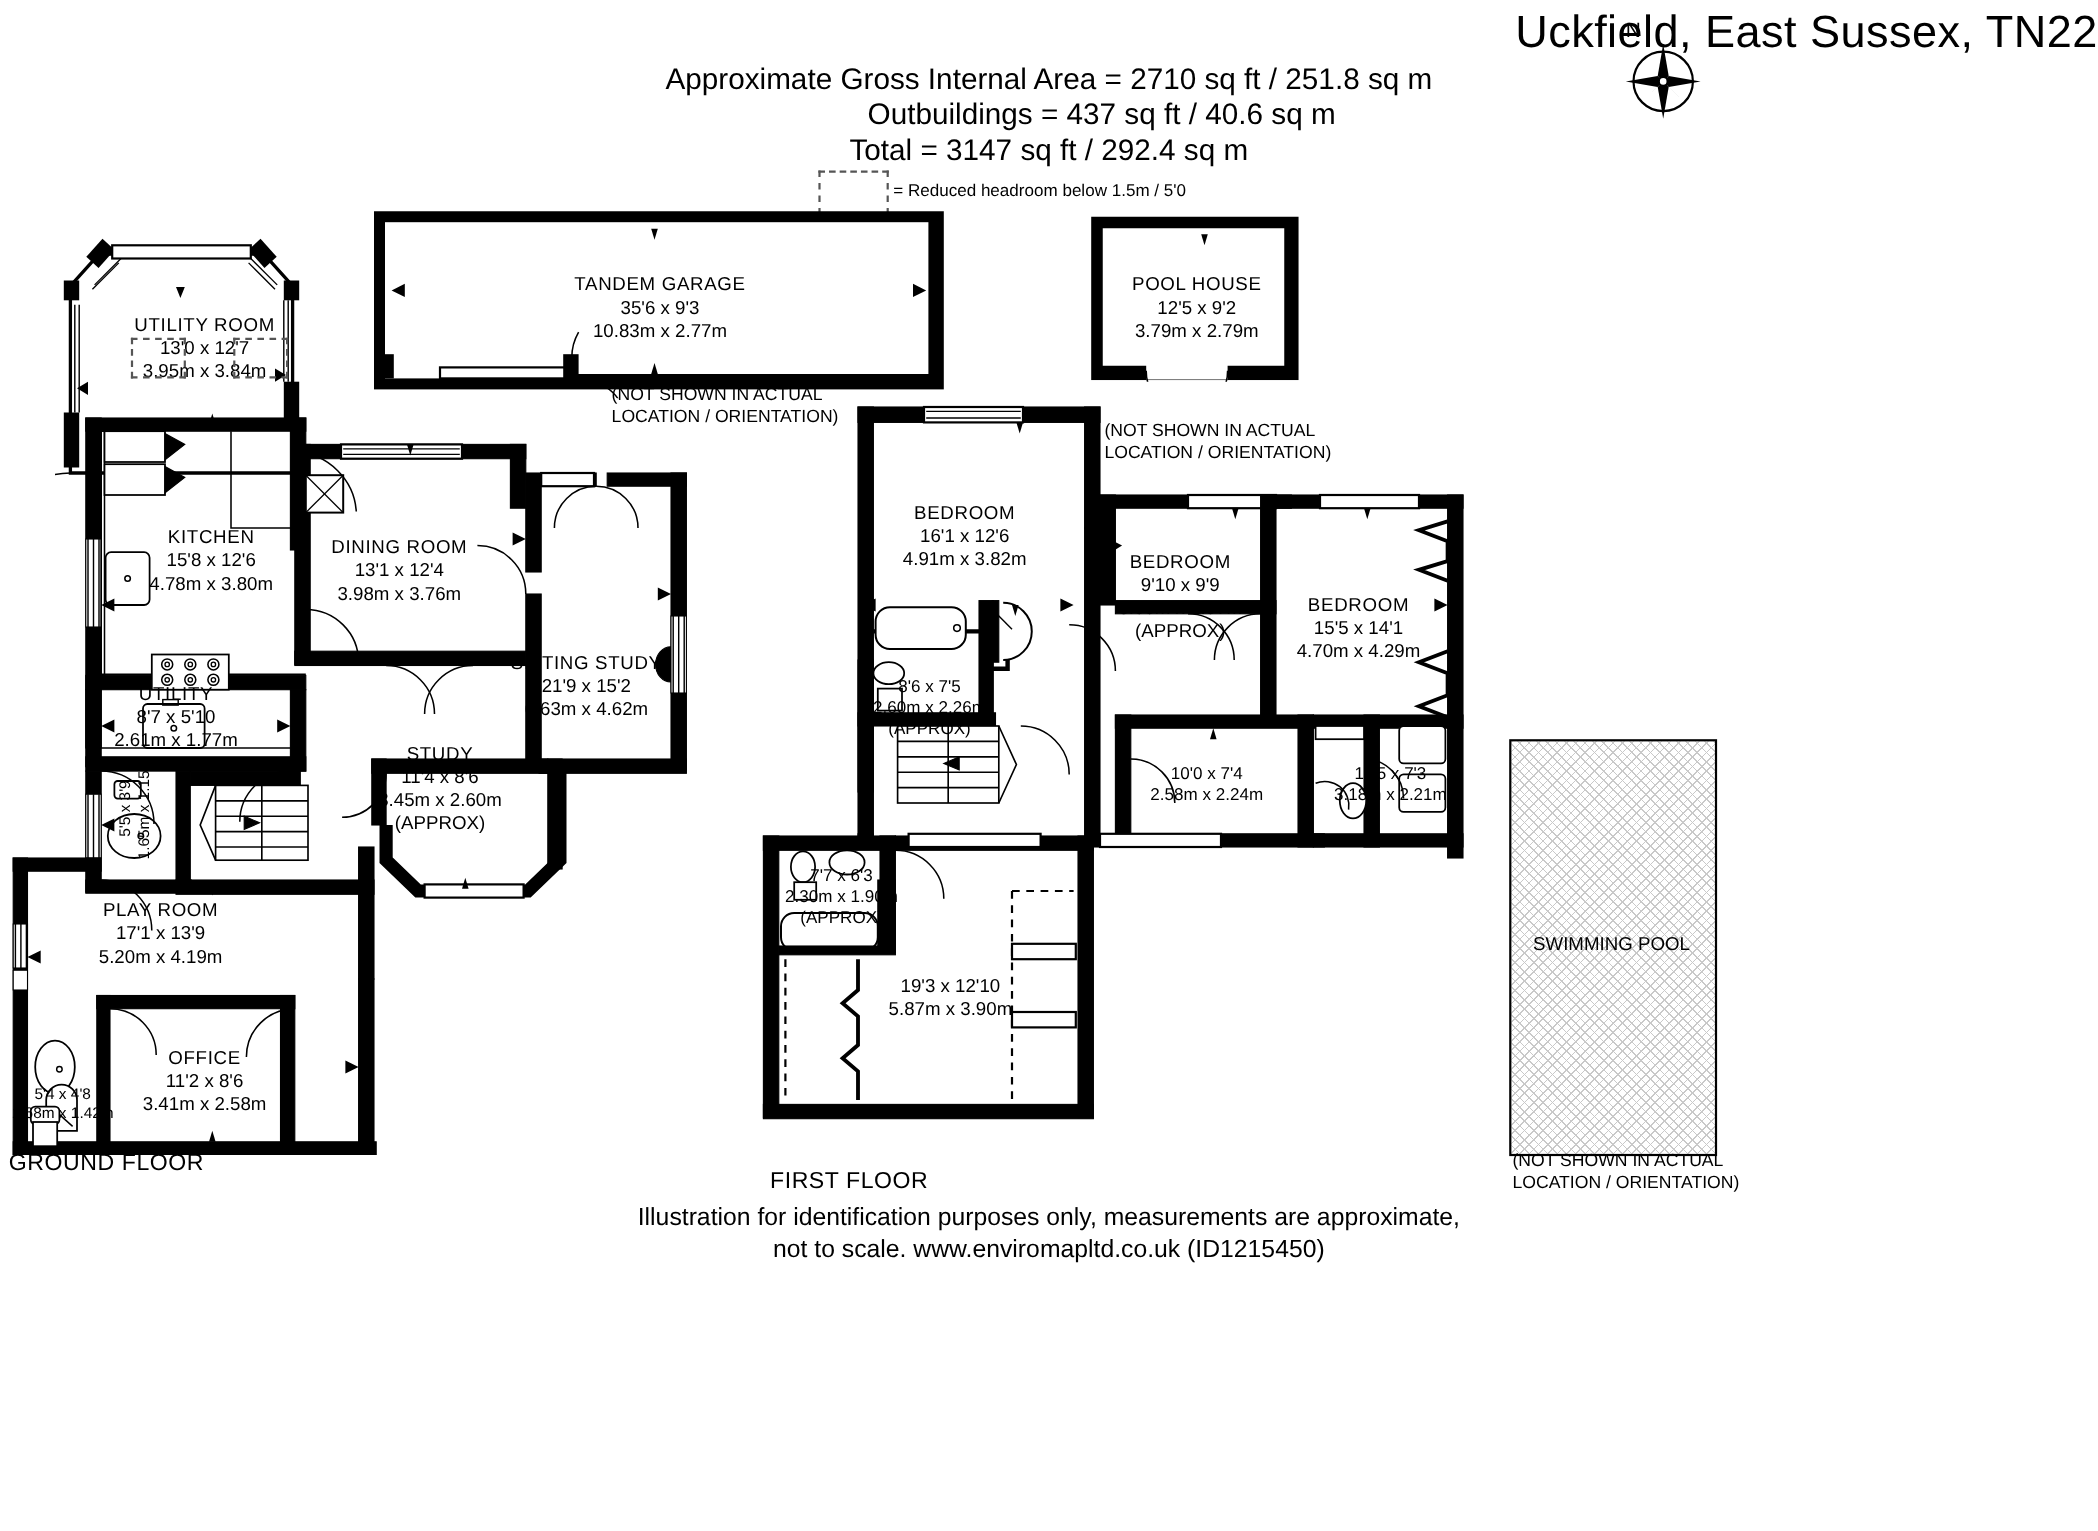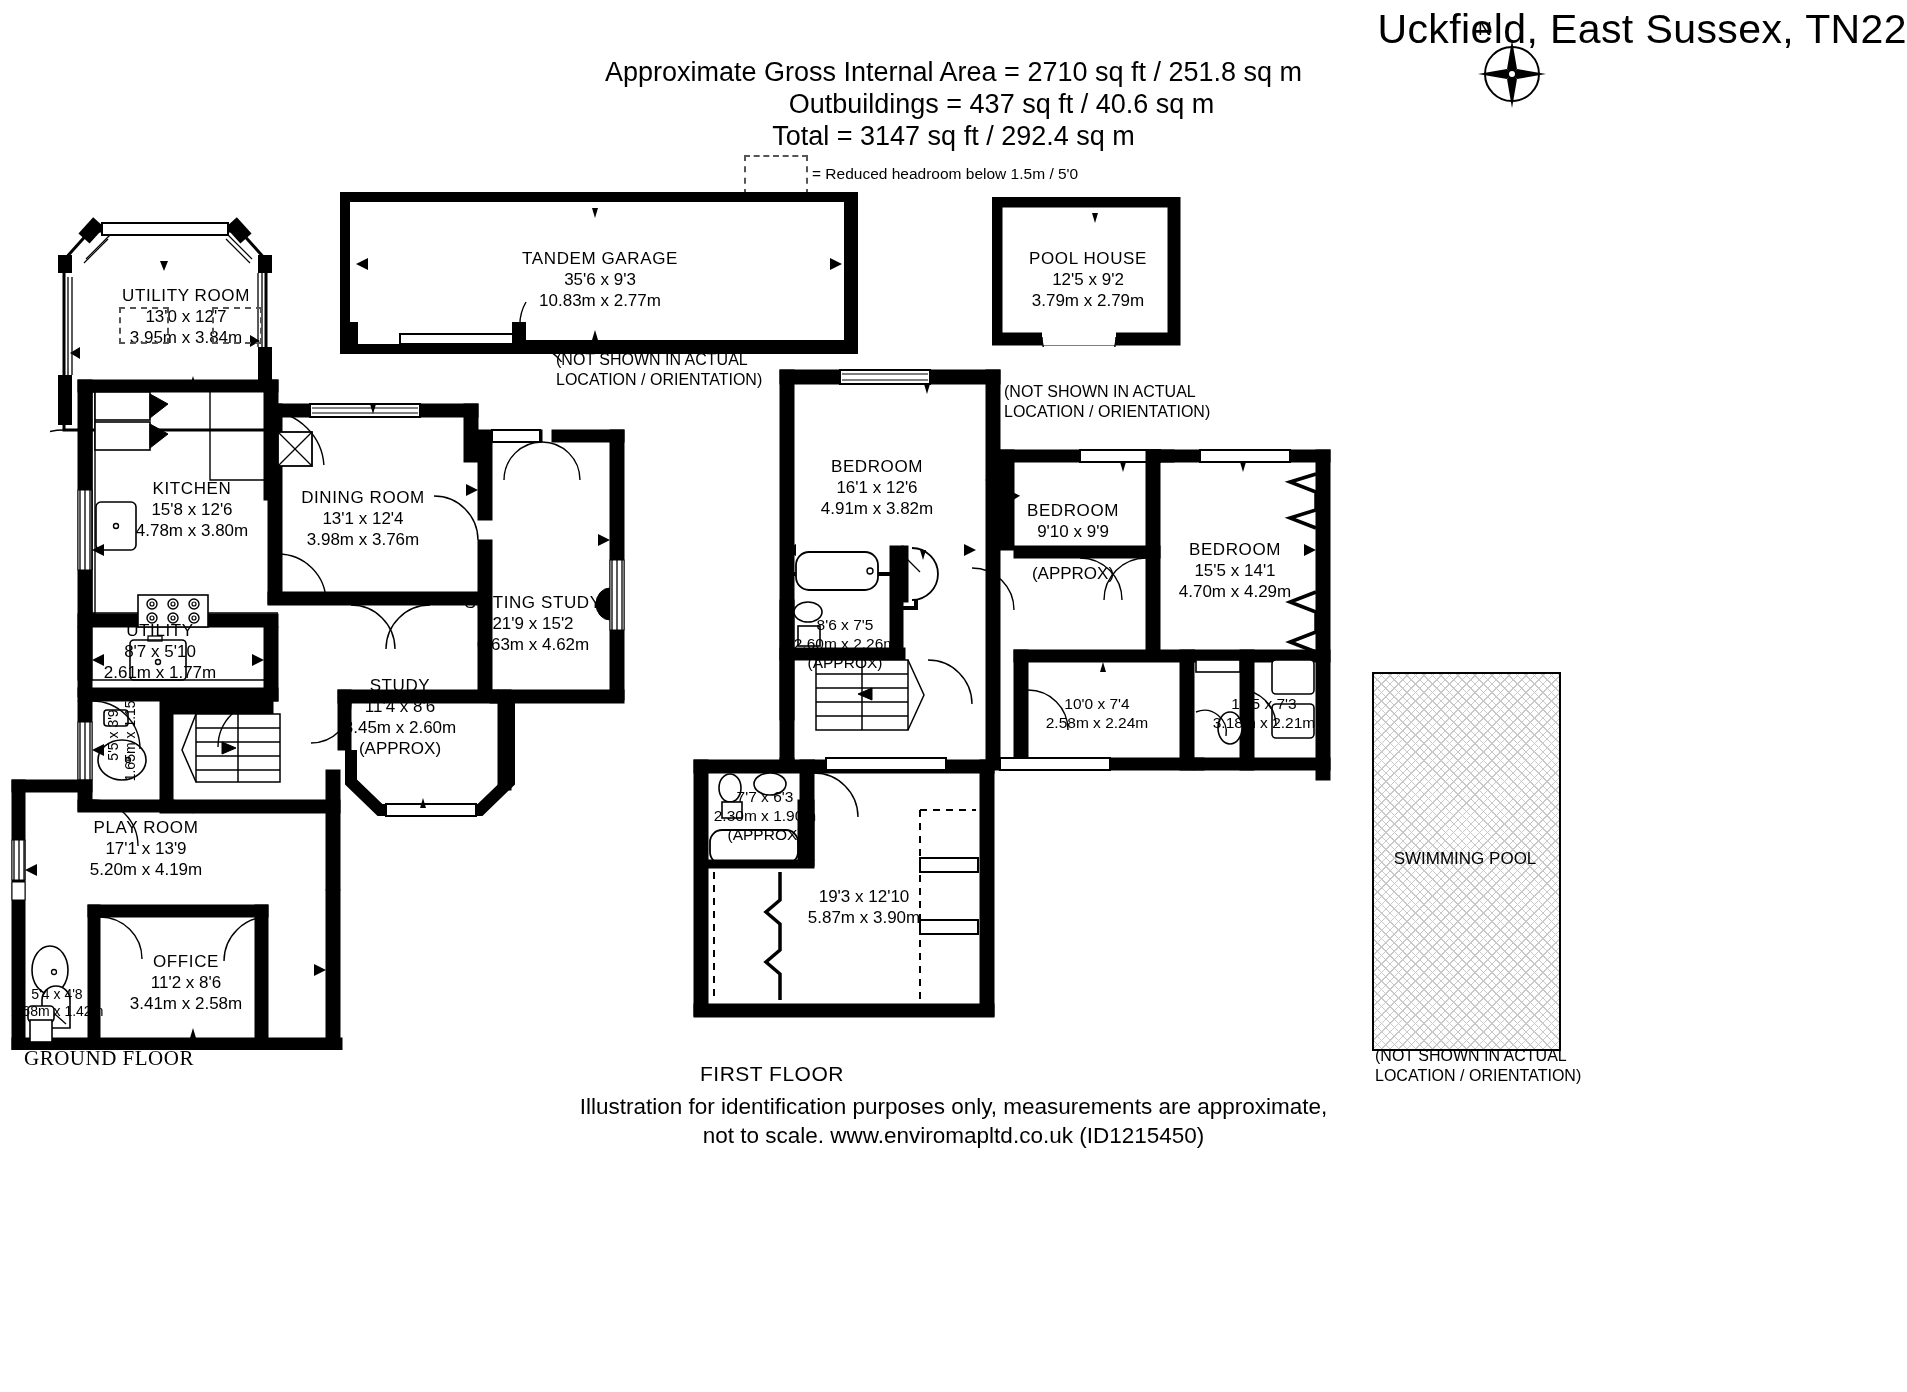--- a/index.html
+++ b/index.html
@@ -517,17 +517,17 @@
   <div>5.87m x 3.90m</div>
 </div>
 
 <div class="pool" style="left:1372px;top:672px;width:185px;height:375px;"></div>
 <div class="lbl" style="left:1465px;top:848px;">SWIMMING POOL</div>
 <div class="note" style="left:1375px;top:1046px;">
   <div>(NOT SHOWN IN ACTUAL</div>
   <div>LOCATION / ORIENTATION)</div>
 </div>
 
-<div class="floor" style="left:24px;top:1046px;font-family:Liberation Serif, serif;">GROUND FLOOR</div>
+<div class="floor" style="left:8px;top:1046px;">GROUND FLOOR</div>
 <div class="floor" style="left:700px;top:1046px;margin-top:16px;">FIRST FLOOR</div>
 
 <div class="foot" style="top:1092px;">Illustration for identification purposes only, measurements are approximate,</div>
 <div class="foot" style="top:1121px;">not to scale. www.enviromapltd.co.uk (ID1215450)</div>
 
 </body></html>

